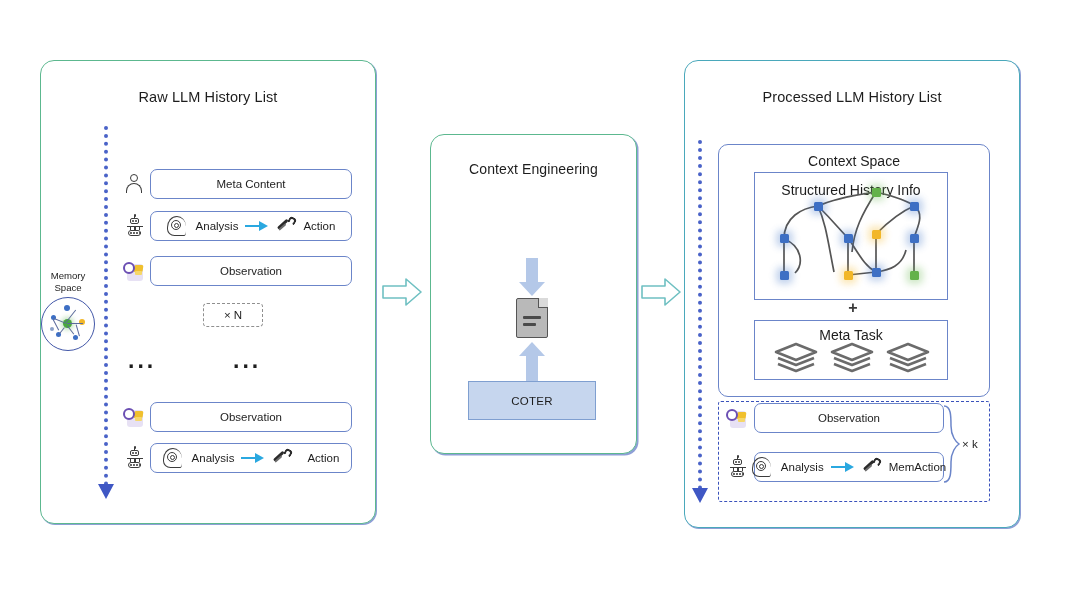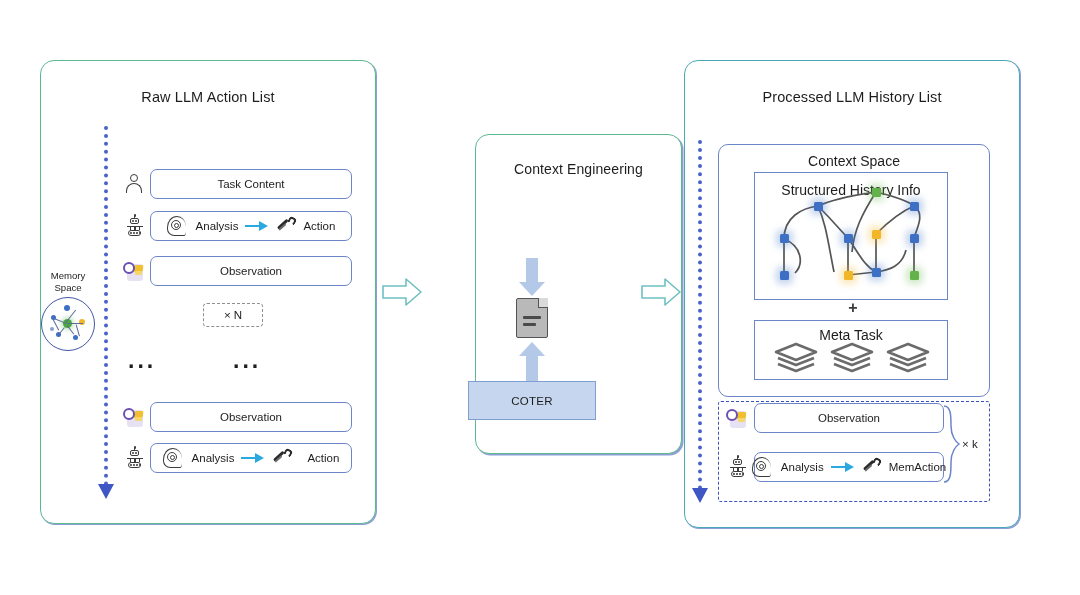--- a/index.html
+++ b/index.html
@@ -11,21 +11,21 @@
     overflow:hidden;
     position:relative;
   }
   .stage{position:absolute;left:0;top:0;width:1080px;height:595px;}
 
   
   .panel{position:absolute;border-radius:14px;background:#fff;}
   .panel-left{left:40px;top:60px;width:334px;height:462px;
       border:1.6px solid #5cb88f;box-shadow:1px 1px 0 0 #8e9fd6;}
   .panel-mid{left:430px;top:134px;width:205px;height:318px;
-      border:1.6px solid #5cb88f;box-shadow:1.5px 1.5px 0 0 #8e9fd6;margin-left:45px;}
+      border:1.6px solid #5cb88f;box-shadow:1.5px 1.5px 0 0 #8e9fd6;}
   .panel-right{left:684px;top:60px;width:334px;height:466px;
       border:1.6px solid #4aa8bb;box-shadow:1px 1px 0 0 #8e9fd6;}
 
   .panel-title{
     position:absolute;left:0;width:100%;text-align:center;
     font-size:14.5px;color:#1d1d1d;letter-spacing:.1px;
   }
 
   
   .timeline{position:absolute;width:5px;}
@@ -175,21 +175,21 @@
   .brace{position:absolute;}
   .xk{position:absolute;font-size:11.5px;color:#1d1d1d;}
   .protlbl{position:absolute;width:100%;text-align:center;font-size:11px;color:#1d1d1d;}
 </style>
 </head>
 <body>
 
 <div class="stage">
 
   <div class="panel panel-left">
-    <div class="panel-title" style="top:28px;">Raw LLM Action List</div>
+    <div class="panel-title" style="top:28px;">Raw LLM History List</div>
   </div>
 
   <div class="timeline" style="left:104px;top:126px;height:360px;">
     <div class="dots"></div>
     <div class="tip"></div>
   </div>
 
   <div class="memspace" style="left:40px;top:270px;width:56px;">
     <div class="lbl">Memory</div>
     <div class="lbl">Space</div>
@@ -211,21 +211,21 @@
     </div>
   </div>
 
   <div class="row" style="left:119px;top:169px;">
     <div class="actor">
       <div class="ic-person">
           <div class="h"></div>
           <div class="b"></div>
         </div>
     </div>
-    <div class="row-box" style="width:202px;margin-left:1px;">Task Content</div>
+    <div class="row-box" style="width:202px;margin-left:1px;">Meta Content</div>
   </div>
 
   <div class="row" style="left:119px;top:211px;">
     <div class="actor">
       <div class="ic-robot">
         <div class="ant"></div>
           <div class="stk"></div>
         <div class="hd"></div>
           <div class="ey l"></div>
           <div class="ey r"></div>

